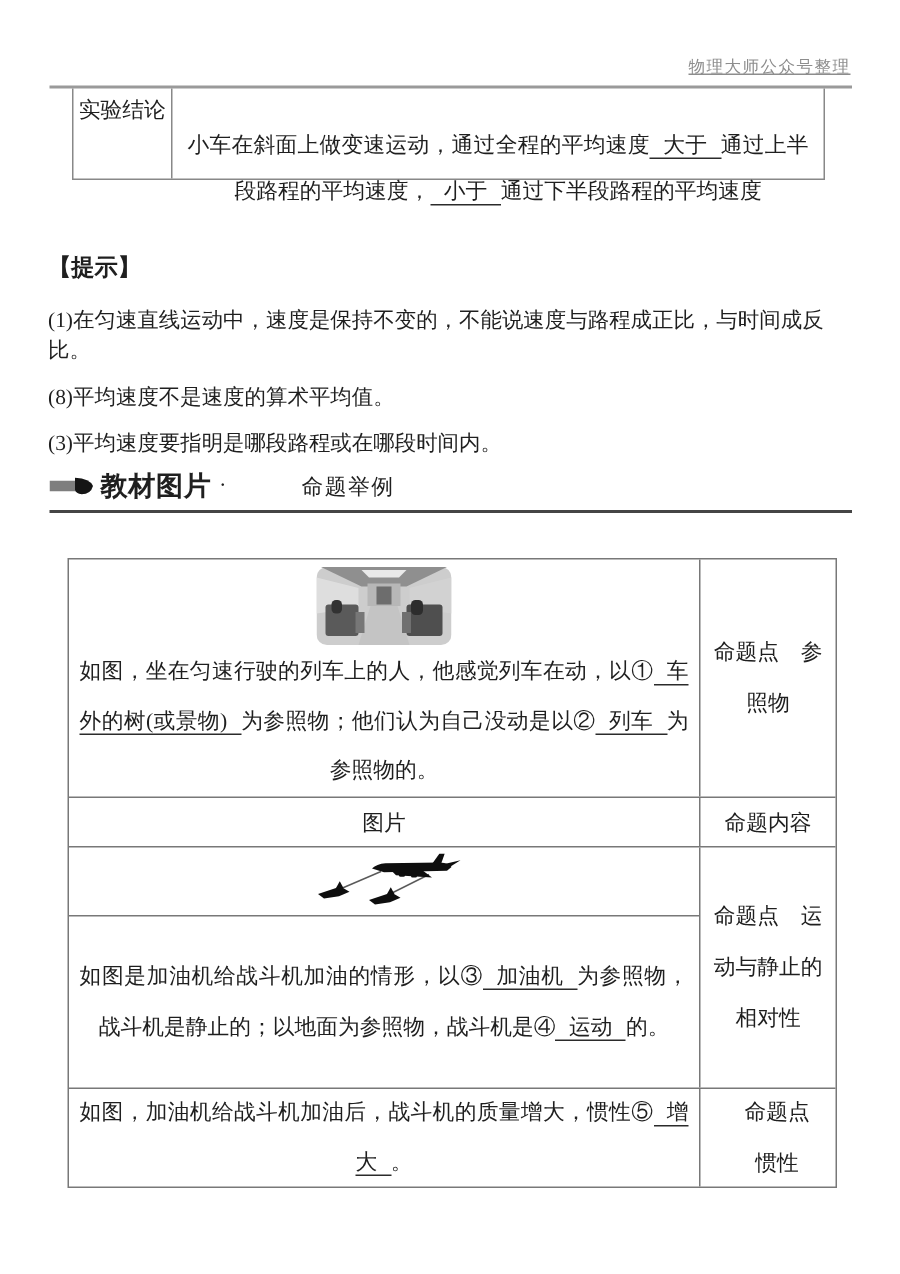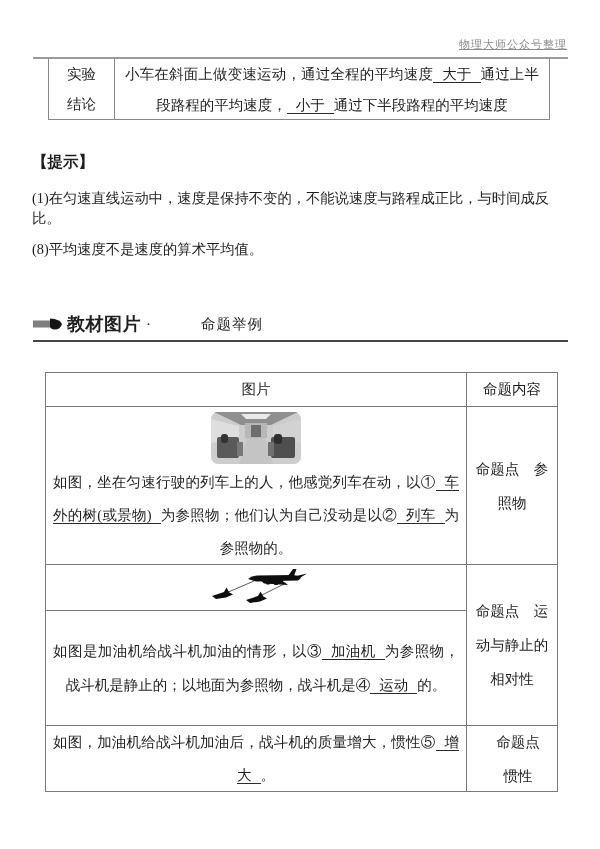--- a/index.html
+++ b/index.html
@@ -18,33 +18,33 @@
 
   
   .top-rule { top:57px; left:33px; width:535px; height:2px; background:#9a9a9a; }
   .exp-table {
     top:59px; left:48px; width:502px; height:61px;
     border:1px solid #888; border-top:none; display:flex;
     font-size:14.5px;
   }
   .exp-label {
     width:66px; border-right:1px solid #888; text-align:center;
-    display:flex; flex-direction:column; justify-content:center;
+    display:flex; justify-content:center;
   }
   .exp-label span { line-height:30px; display:block; }
   .exp-content {
     flex:1; padding:0 10px; line-height:30.5px;
-    text-align:justify; text-align-last:center;
+    text-align:justify; text-align-last:center;margin-top:23px;
   }
 
   
   .blank { border-bottom:1.2px solid #2b2b2b; padding:0 9px; }
 
   
-  .tips { top:152px; left:32px; width:538px; }
+  .tips { top:168px; left:32px; width:538px; }
   .tips-title { font-size:15.5px; font-weight:bold; margin-bottom:15px; }
   .tips-item  { font-size:14.3px; line-height:20px; margin-bottom:11px; }
 
   
   .section-header {
     top:312px; left:33px; width:535px; padding-bottom:4px;
     border-bottom:2.5px solid #454545;
     display:flex; align-items:center;
   }
   .section-bullet { width:30px; height:14px; margin-right:4px; flex:0 0 auto; }
@@ -95,38 +95,34 @@
     <span>实验</span>
     <span>结论</span>
   </div>
   <div class="exp-content"><span>小车在斜面上做变速运动，通过全程的平均速度</span><span class="blank">大于</span><span>通过上半段路程的平均速度，</span><span class="blank">小于</span><span>通过下半段路程的平均速度</span></div>
 </div>
 
 <div class="abs tips">
   <div class="tips-title">【提示】</div>
   <div class="tips-item">(1)在匀速直线运动中，速度是保持不变的，不能说速度与路程成正比，与时间成反比。</div>
   <div class="tips-item">(8)平均速度不是速度的算术平均值。</div>
+  <div class="tips-item">(3)平均速度要指明是哪段路程或在哪段时间内。</div>
 </div>
 
 <div class="abs section-header">
   <svg class="section-bullet" viewBox="0 0 30 14" xmlns="http://www.w3.org/2000/svg">
     <rect x="0" y="3.5" width="19" height="7" fill="#7e7e7e"></rect>
     <path d="M17,1.5 Q27,2 29,7 Q27.5,12.5 21.5,12.5 Q17.5,12 17,9.5 Z" fill="#151515"></path>
   </svg>
   <span class="sec-title">教材图片</span>
   <span class="sec-sep">·</span>
   <span class="sec-sub">命题举例</span>
 </div>
 
 <div class="abs main-table">
-
-  <div class="trow hdr-row">
-    <div class="cell-l">图片</div>
-    <div class="cell-r">命题内容</div>
-  </div>
 
   <div class="trow row-train">
     <div class="cell-l">
       <svg class="train-img" width="90" height="52" viewBox="0 0 90 52" xmlns="http://www.w3.org/2000/svg">
         <rect width="90" height="52" rx="7" fill="#cdcdcd"></rect>
         <polygon points="3,0 87,0 60,13 30,13" fill="#8f8f8f"></polygon>
         <polygon points="30,2 60,2 55,7 35,7" fill="#e9e9e9"></polygon>
         <rect x="34" y="11" width="22" height="15" fill="#b7b7b7"></rect>
         <rect x="40" y="13" width="10" height="12" fill="#6d6d6d"></rect>
         <polygon points="0,7 28,14 28,27 0,31" fill="#dedede"></polygon>
@@ -135,20 +131,25 @@
         <rect x="6" y="25" width="22" height="21" rx="2" fill="#5a5a5a"></rect>
         <rect x="60" y="25" width="24" height="21" rx="2" fill="#4f4f4f"></rect>
         <rect x="10" y="22" width="7" height="9" rx="3" fill="#323232"></rect>
         <rect x="63" y="22" width="8" height="10" rx="3" fill="#2d2d2d"></rect>
         <rect x="26" y="30" width="6" height="14" fill="#777"></rect>
         <rect x="57" y="30" width="6" height="14" fill="#707070"></rect>
       </svg>
       <div class="jtext"><span>如图，坐在匀速行驶的列车上的人，他感觉列车在动，以①</span><span class="blank">车外的树(或景物)</span><span>为参照物；他们认为自己没动是以②</span><span class="blank">列车</span><span>为参照物的。</span></div>
     </div>
     <div class="cell-r">命题点　参照物</div>
+  </div>
+
+  <div class="trow hdr-row">
+    <div class="cell-l">图片</div>
+    <div class="cell-r">命题内容</div>
   </div>
 
   <div class="trow">
     <div class="left-stack">
       <div class="img-subrow">
         <svg width="112" height="38" viewBox="0 0 112 38" xmlns="http://www.w3.org/2000/svg">
           <line x1="54" y1="12" x2="26" y2="24" stroke="#5a5a5a" stroke-width="1"></line>
           <line x1="86" y1="14" x2="60" y2="27" stroke="#5a5a5a" stroke-width="1"></line>
           <path d="M48,10 Q51,7 57,6.5 L93,6 Q100,6.5 101,9 L98,11.5 56,12.5 Z" fill="#0e0e0e"></path>
           <polygon points="88,7 93,0 96.5,0 94,7" fill="#0e0e0e"></polygon>

